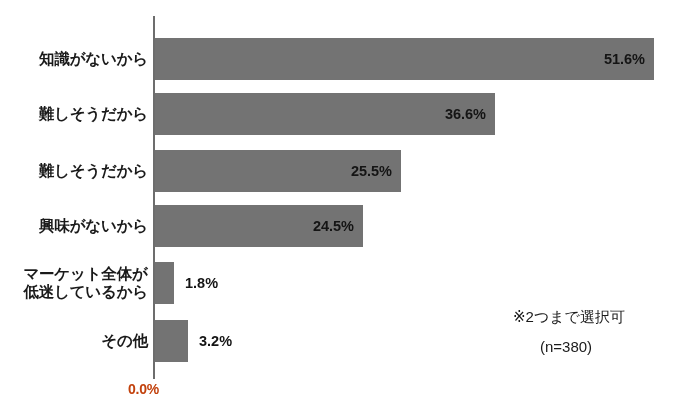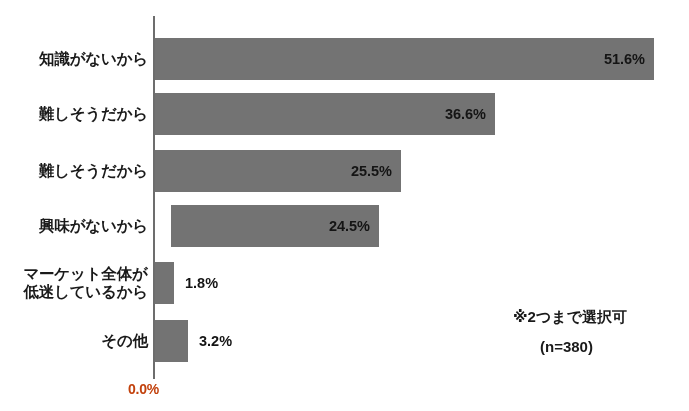--- a/index.html
+++ b/index.html
@@ -79,21 +79,21 @@
     font-size: 14px;
     font-weight: bold;
     color: #c2410c;
     letter-spacing: -0.2px;
   }
 
   .note {
     position: absolute;
     text-align: center;
     font-size: 15px;
-    font-weight: bold;
+    font-weight: normal;
     color: #1a1a1a;
     white-space: nowrap;
   }
   .note-1 { left: 513px; top: 308px; }
   .note-2 { left: 540px; top: 338px; }
 </style>
 </head>
 <body>
 
 <div id="chart-root">
@@ -116,21 +116,21 @@
 
   <div class="row" style="top:150px;">
     <div class="cat-label">難しそうだから</div>
     <div class="bar" style="width:246px;text-decoration:underline;">
       <span class="bar-value inside">25.5%</span>
     </div>
   </div>
 
   <div class="row" style="top:205px;">
     <div class="cat-label">興味がないから</div>
-    <div class="bar" style="width:208px;margin-left:16px;">
+    <div class="bar" style="width:208px;">
       <span class="bar-value inside">24.5%</span>
     </div>
   </div>
 
   <div class="row" style="top:262px;">
     <div class="cat-label">マーケット全体が
 低迷しているから</div>
     <div class="bar" style="width:19px;">
       <span class="bar-value outside">1.8%</span>
     </div>

